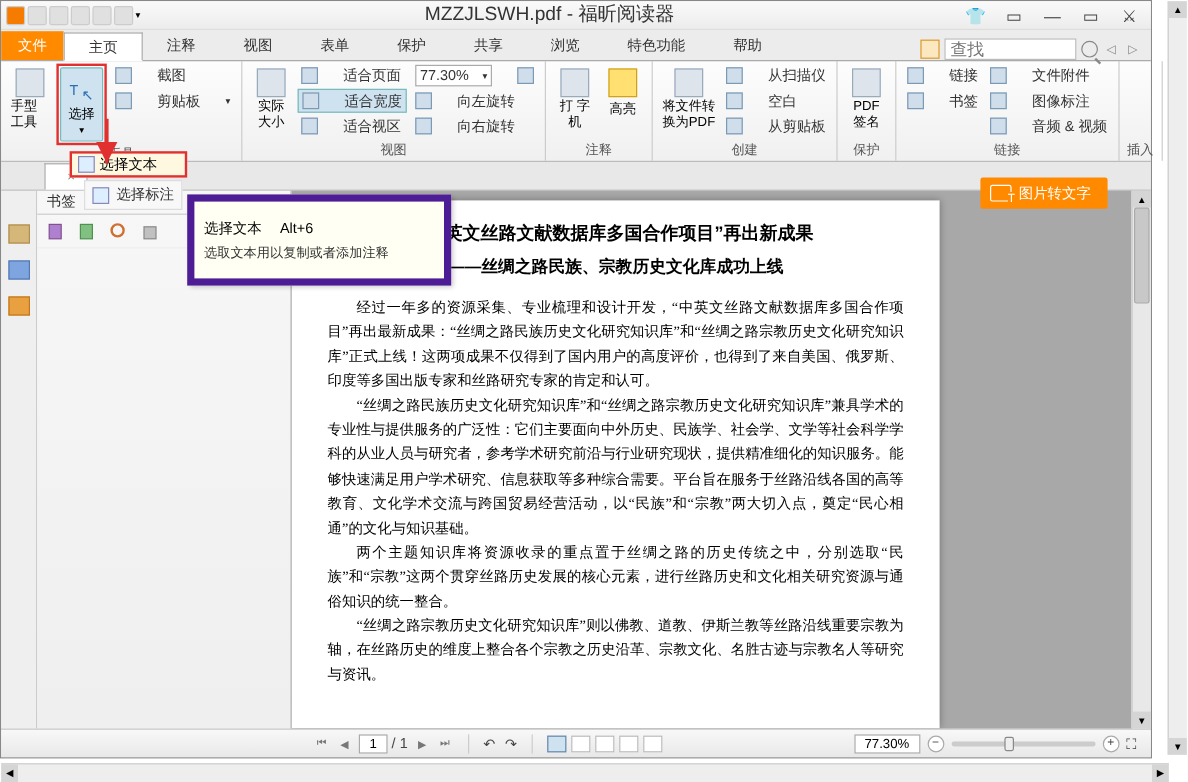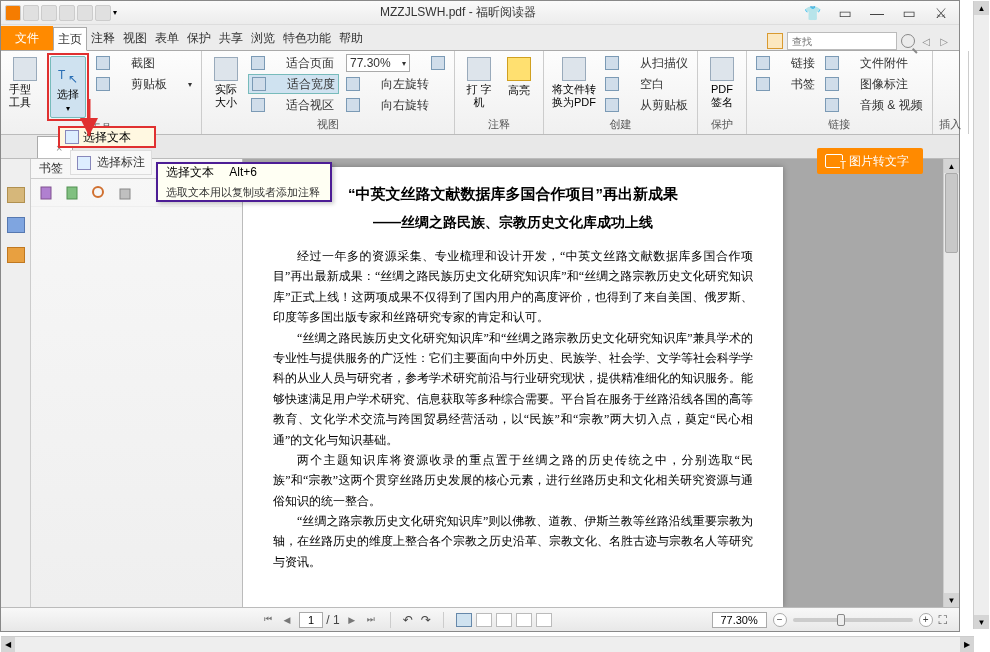--- a/index.html
+++ b/index.html
@@ -5,31 +5,31 @@
 * { margin: 0; padding: 0; box-sizing: border-box; font-family: "Microsoft YaHei", SimSun, sans-serif; font-size: 12px; }
 body { background: #fff; width: 990px; height: 652px; position: relative; overflow: hidden; }
 
 .app-frame { width: 960px; height: 632px; border: 1px solid #888; background: #f5f5f5; position: relative; }
 
 
 .title-bar { height: 24px; background: linear-gradient(#fafafa,#ececec); display: flex; align-items: center; padding: 0 4px; border-bottom: 1px solid #ddd; }
 .qat { display: flex; gap: 2px; align-items: center; }
 .qat-ico { width: 16px; height: 16px; background: #e0e0e0; border: 1px solid #ccc; border-radius: 2px; }
 .qat-ico.orange { background: #f57c00; }
-.title-text { flex: 1; text-align: center; font-size: 12px; color: #333; }
+.title-text { flex: 1; text-align: center; font-size: 16px; color: #333; }
 .win-ctrls { display: flex; gap: 4px; }
 .win-btn { width: 28px; height: 18px; display: flex; align-items: center; justify-content: center; color: #444; font-size: 14px; }
 
 
 .tab-row { height: 26px; display: flex; align-items: flex-end; background: #ececec; border-bottom: 1px solid #aaa; position: relative; }
 .file-tab { background: #ff8a00; color: #fff; padding: 4px 14px; height: 24px; display:flex; align-items:center; font-size: 12px; }
-.tab { padding: 4px 4px; height: 24px; display:flex; align-items:center; color: #333; cursor: default; }
+.tab { padding: 4px 20px; height: 24px; display:flex; align-items:center; color: #333; cursor: default; }
 .tab.active { background: #fff; border: 1px solid #aaa; border-bottom: 1px solid #fff; margin-bottom: -1px; }
 .tab-search { margin-left: auto; display: flex; align-items:center; gap: 4px; padding-right: 8px; }
-.tab-search input { width: 110px; height: 18px; border: 1px solid #bbb; padding: 0 4px; font-size: 10px; }
+.tab-search input { width: 110px; height: 18px; border: 1px solid #bbb; padding: 0 4px; font-size: 14px; }
 .search-ico { width: 14px; height: 14px; border: 1.5px solid #888; border-radius: 50%; position: relative; }
 .search-ico::after { content:''; position:absolute; right:-4px; bottom:-4px; width:6px; height:1.5px; background:#888; transform: rotate(45deg); }
 .nav-arrow { width: 14px; height: 14px; color: #888; font-size: 10px; display:flex; align-items:center; justify-content:center;}
 
 
 .ribbon { height: 84px; background: linear-gradient(#fdfdfd,#f0f0f0); display: flex; border-bottom: 1px solid #bbb; }
 .rgroup { border-right: 1px solid #ccc; padding: 2px 6px 0; display: flex; flex-direction: column; }
 .rgroup-body { flex: 1; display: flex; align-items: flex-start; gap: 4px; }
 .rgroup-label { text-align: center; font-size: 11px; color: #555; padding-bottom: 2px; }
 .bigbtn { display: flex; flex-direction: column; align-items: center; justify-content: center; width: 36px; padding: 4px 2px; gap: 2px; }
@@ -41,21 +41,21 @@
 .zoom-sel { width: 64px; height: 18px; border:1px solid #aaa; background:#fff; font-size:11px; display:flex; align-items:center; padding:0 3px; justify-content:space-between;}
 .highlighted { border: 2px solid #e03030; padding: 1px; }
 .dd-caret { font-size:8px; }
 
 
 .sel-text-fly { position: absolute; left: 57px; top: 125px; width: 98px; height: 22px; border: 2px solid #e03030; background: #fff8e1; display: flex; align-items: center; gap: 4px; padding: 0 5px; z-index: 30; }
 .sel-text-fly .fi { width: 14px; height:14px; border:1px solid #88b; background:#def; }
 .sel-mark { position:absolute; left:69px; top:149px; display:flex; align-items:center; gap:6px; padding:3px 6px; font-size:12px; color:#333; background:#f8f8f8; border:1px solid #ddd; z-index:30;}
 
 
-.tooltip { position: absolute; left: 155px; top: 161px; width: 176px; background: #fffff3; border: 2px solid #4c1d95; box-shadow: 2px 2px 4px rgba(0,0,0,0.2); padding: 0 8px; z-index: 40; }
+.tooltip { position: absolute; left: 155px; top: 161px; width: 220px; background: #fffff3; border: 6px solid #4c1d95; box-shadow: 2px 2px 4px rgba(0,0,0,0.2); padding: 14px 8px; z-index: 40; }
 .tooltip .tt-title { font-size: 12px; color: #000; margin-bottom: 4px; }
 .tooltip .tt-sc { margin-left: 12px; font-weight: normal; }
 .tooltip .tt-desc { font-size: 11px; color: #333; }
 
 
 .red-arrow { position: absolute; z-index: 35; pointer-events:none; }
 
 
 .img2txt-btn { position: absolute; right: 36px; top: 147px; height: 26px; background: #ff8a00; color: #fff; display: flex; align-items: center; gap: 6px; padding: 0 14px 0 8px; font-size: 13px; z-index: 25; border-radius: 2px;}
 .img2txt-btn .itico { width: 18px; height:14px; border:1.5px solid #fff; border-radius:2px; position:relative;}

